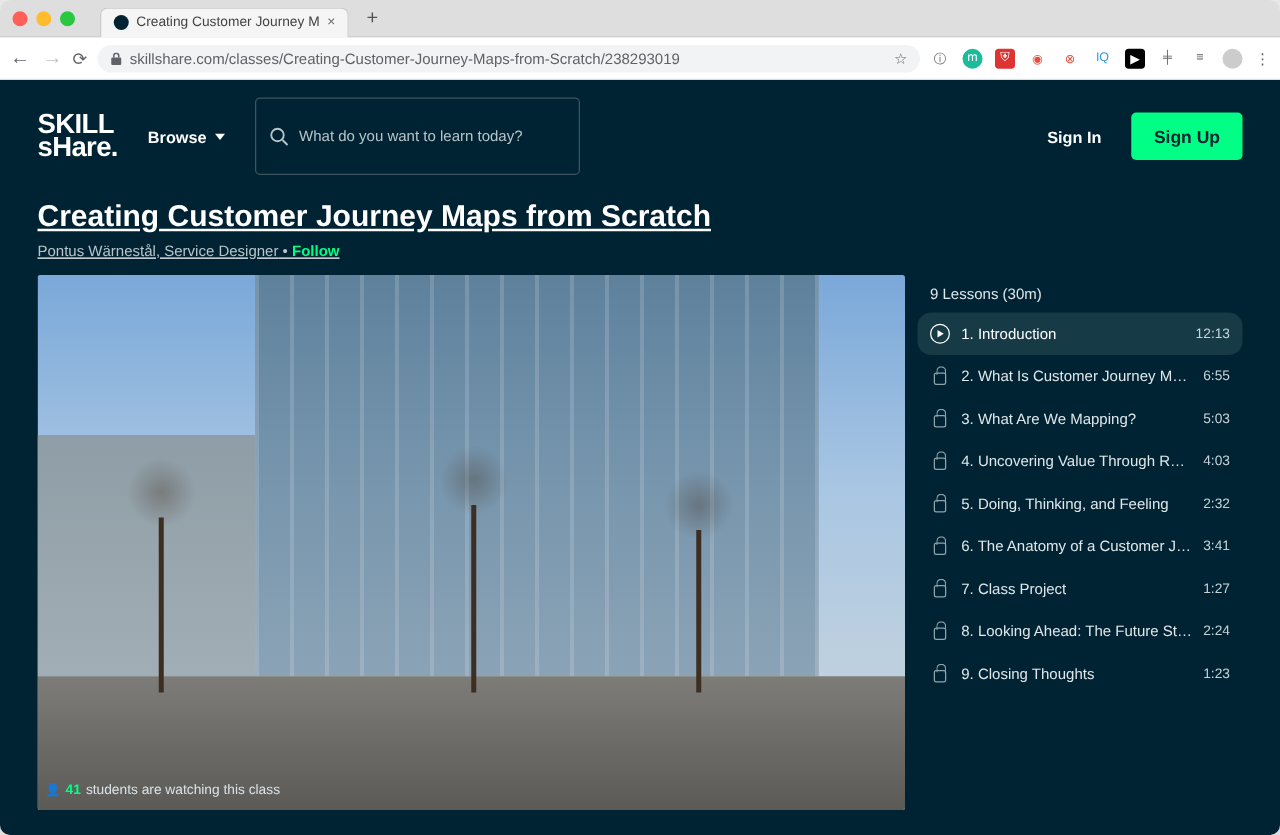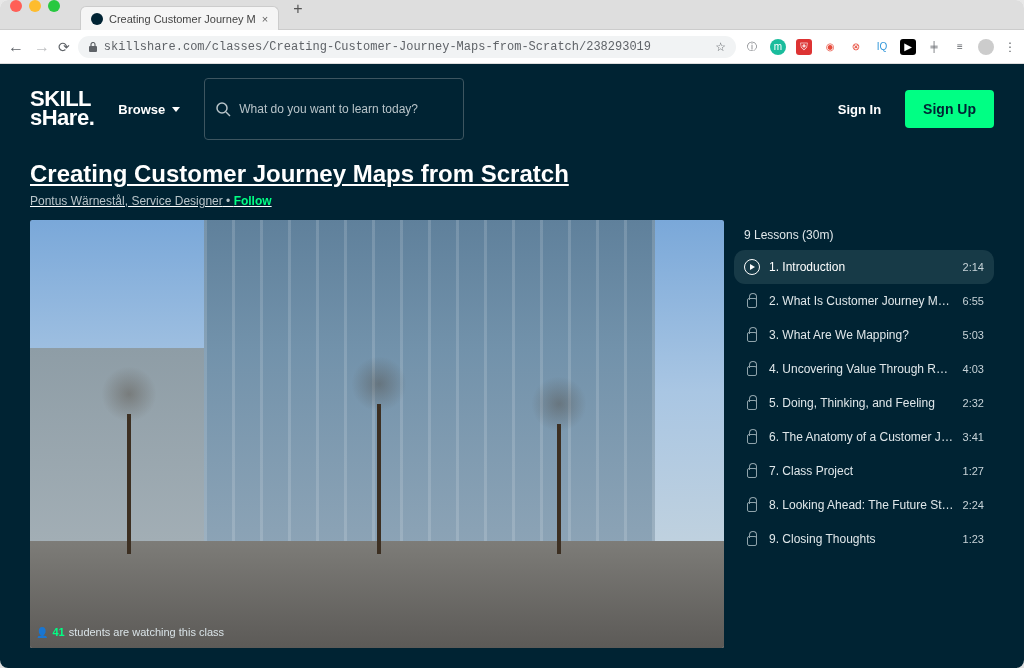--- a/index.html
+++ b/index.html
@@ -1,38 +1,38 @@
 <!DOCTYPE html>
 <html><head>
 <meta charset="utf-8">
 <style>
 * { margin: 0; padding: 0; box-sizing: border-box; }
 body { font-family: -apple-system, BlinkMacSystemFont, "Segoe UI", Helvetica, Arial, sans-serif; background: #f0f0f0; }
 
 
 .browser-window { width: 1024px; height: 668px; margin: 0 auto; background: #fff; border-radius: 8px; box-shadow: 0 10px 40px rgba(0,0,0,0.2); overflow: hidden; display: flex; flex-direction: column; }
-.titlebar { height: 30px; background: #dedede; display: flex; padding: 0 10px; border-bottom: 1px solid #ccc; }
+.titlebar { height: 30px; background: #dedede; display: flex; align-items: center; padding: 0 10px; border-bottom: 1px solid #ccc; }
 .traffic-lights { display: flex; gap: 7px; }
 .tl { width: 12px; height: 12px; border-radius: 50%; }
 .tl.red { background: #ff5f57; }
 .tl.yellow { background: #febc2e; }
 .tl.green { background: #28c840; }
 .tab { margin-left: 20px; display: flex; align-items: center; background: #f5f5f5; border-radius: 6px 6px 0 0; padding: 4px 10px; font-size: 11px; color: #444; height: 24px; margin-top: 6px; border: 1px solid #ccc; border-bottom: none; gap: 6px; max-width: 200px; }
 .tab-favicon { width: 12px; height: 12px; border-radius: 50%; background: #002333; display: inline-block; }
 .tab-title { white-space: nowrap; overflow: hidden; text-overflow: ellipsis; flex: 1; }
 .tab-close { color: #666; cursor: pointer; }
 .new-tab { margin-left: 8px; color: #555; font-size: 16px; padding: 0 6px; cursor: pointer; }
 
 .addressbar-row { height: 34px; background: #fff; display: flex; align-items: center; padding: 0 8px; gap: 8px; border-bottom: 1px solid #ddd; }
 .nav-arrows { display: flex; gap: 10px; color: #5f6368; }
 .nav-arrows span { font-size: 16px; cursor: pointer; }
 .reload { color: #5f6368; font-size: 14px; cursor: pointer; }
 .addressbar { flex: 1; display: flex; align-items: center; background: #f1f3f4; border-radius: 14px; padding: 4px 10px; font-size: 12px; color: #5f6368; gap: 6px; }
 .lock { width: 10px; height: 10px; }
-.url { flex: 1; font-family: Liberation Mono, monospace; }
+.url { flex: 1; }
 .ext-icons { display: flex; gap: 10px; align-items: center; color: #5f6368; font-size: 12px; }
 .ext-icon { width: 16px; height: 16px; border-radius: 3px; display: flex; align-items: center; justify-content: center; font-size: 10px; }
 
 
 .page { flex: 1; background: #002333; color: #fff; overflow: hidden; display: flex; flex-direction: column; }
 .header { display: flex; align-items: center; padding: 14px 30px; gap: 24px; }
 .logo { font-weight: 900; font-size: 22px; letter-spacing: -0.5px; line-height: 0.85; font-family: Arial, sans-serif; }
 .logo .dot { color: #fff; }
 .browse { font-size: 13px; font-weight: 700; display: flex; align-items: center; gap: 4px; cursor: pointer; }
 .browse::after { content: ""; display: inline-block; width: 0; height: 0; border-left: 4px solid transparent; border-right: 4px solid transparent; border-top: 5px solid #fff; margin-left: 3px; }
@@ -175,21 +175,21 @@
       </div>
 
       <div class="playlist">
         <div class="playlist-header">9 Lessons (30m)</div>
         <div id="lessons-container">
             <div class="lesson active">
               <div class="lesson-icon">
                 <div class="play-circle"></div>
               </div>
               <div class="lesson-title">1. Introduction</div>
-              <div class="lesson-dur">2:14</div>
+              <div class="lesson-dur">12:13</div>
             </div>
             <div class="lesson locked">
               <div class="lesson-icon">
                 <div class="lock-icon"></div>
               </div>
               <div class="lesson-title">2. What Is Customer Journey Mapping?</div>
               <div class="lesson-dur">6:55</div>
             </div>
             <div class="lesson locked">
               <div class="lesson-icon">

